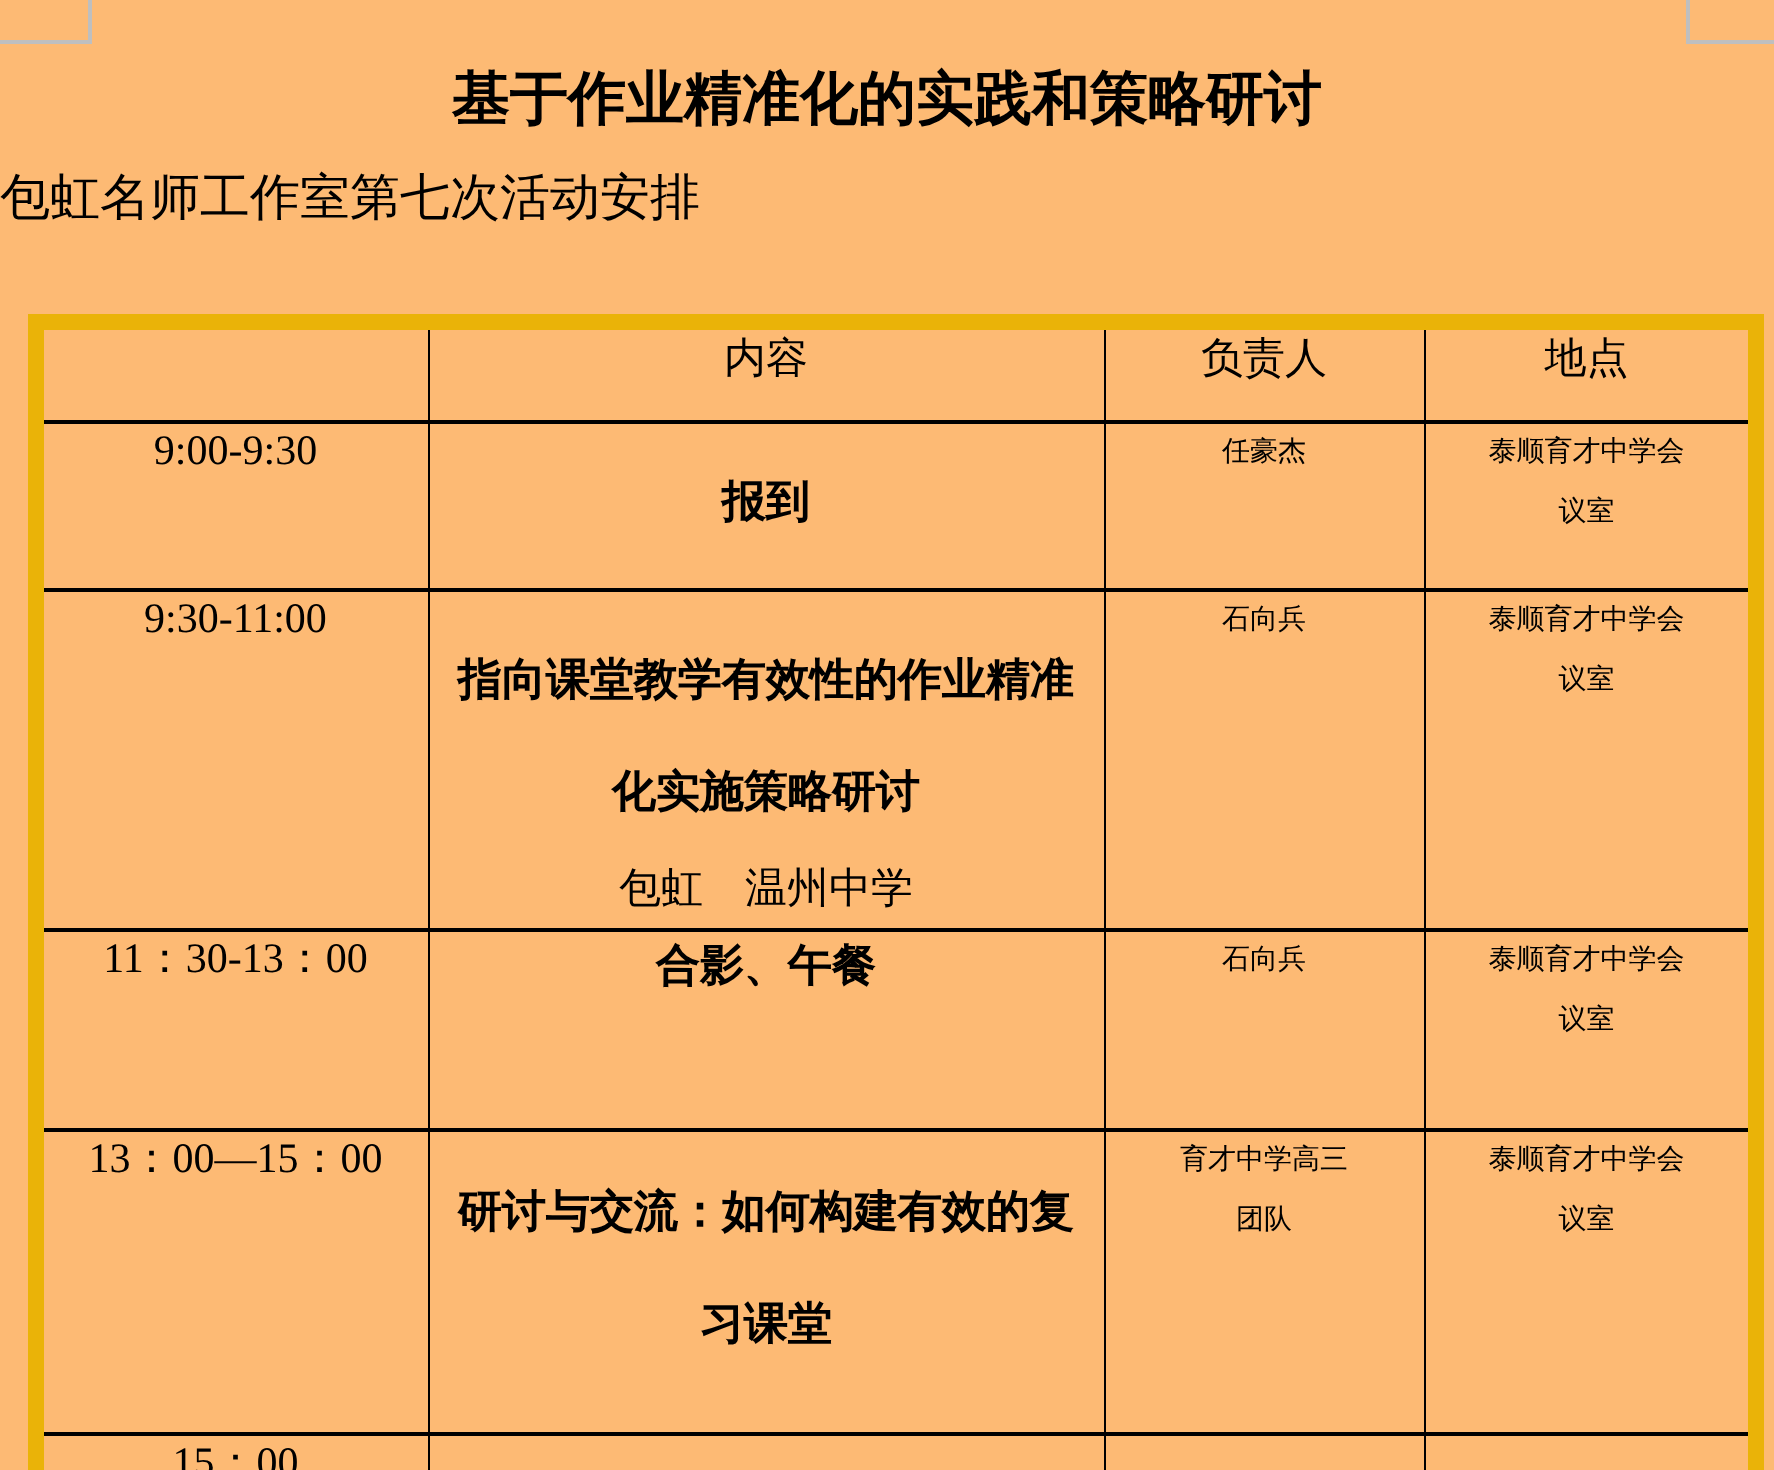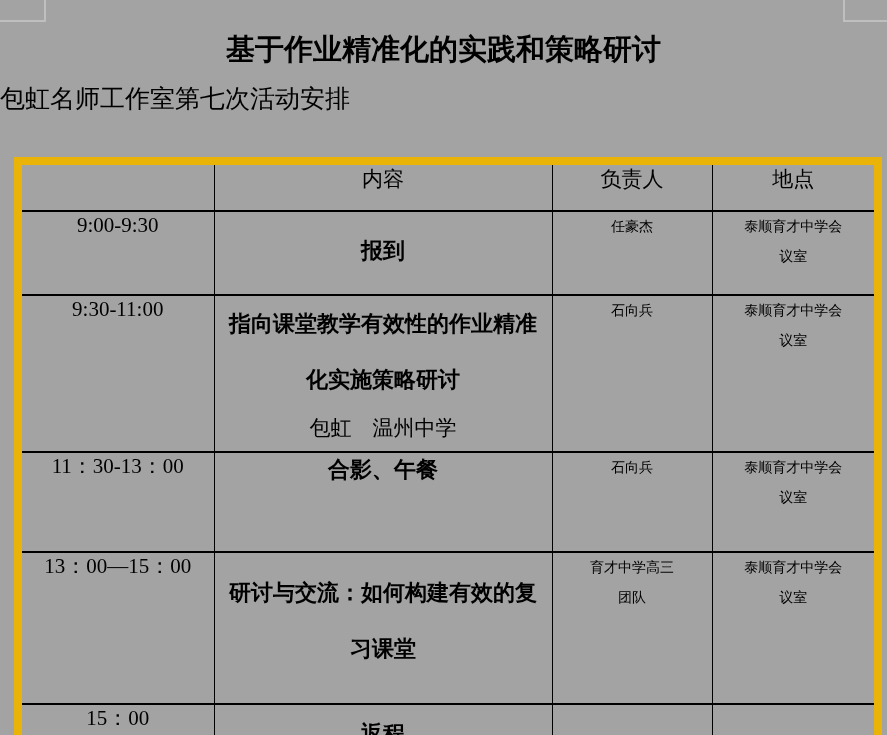--- a/index.html
+++ b/index.html
@@ -1,19 +1,19 @@
 <!DOCTYPE html>
 <html><head>
 <meta charset="utf-8">
 <style>
   html,body{margin:0;padding:0;background:#fff;}
   .page{
     position:relative;
     width:887px;height:735px;
-    background:#a3a3a3;
+    background:#fdba74;
     color:#000;
     font-family:"Liberation Serif","DejaVu Serif",serif;
     overflow:hidden;
   }
   
   .crop-tl{
     position:absolute;left:0;top:0;width:44px;height:20px;
     border-right:2px solid #bfbfbf;border-bottom:2px solid #bfbfbf;
   }
   .crop-tr{
@@ -57,21 +57,21 @@
   }
   td.owner, td.loc{
     font-size:14px;line-height:30px;padding-top:8px;
   }
   td.content{
     font-weight:bold;font-size:22px;
   }
   .cellmain,.cellnote,.celltext{white-space:pre-line;}
   
   tr.row-0 .cellmain{padding-top:26px;line-height:26px;}
-  tr.row-1 .cellmain{padding-top:0;line-height:56px;}
+  tr.row-1 .cellmain{padding-top:16px;line-height:56px;}
   tr.row-2 .cellmain{padding-top:4px;line-height:26px;}
   tr.row-3 .cellmain{padding-top:12px;line-height:56px;}
   tr.row-4 .cellmain{padding-top:16px;line-height:26px;text-align:center;}
   .cellnote{
     font-weight:normal;font-size:21px;line-height:40px;
   }
 </style>
 </head>
 <body>
 

